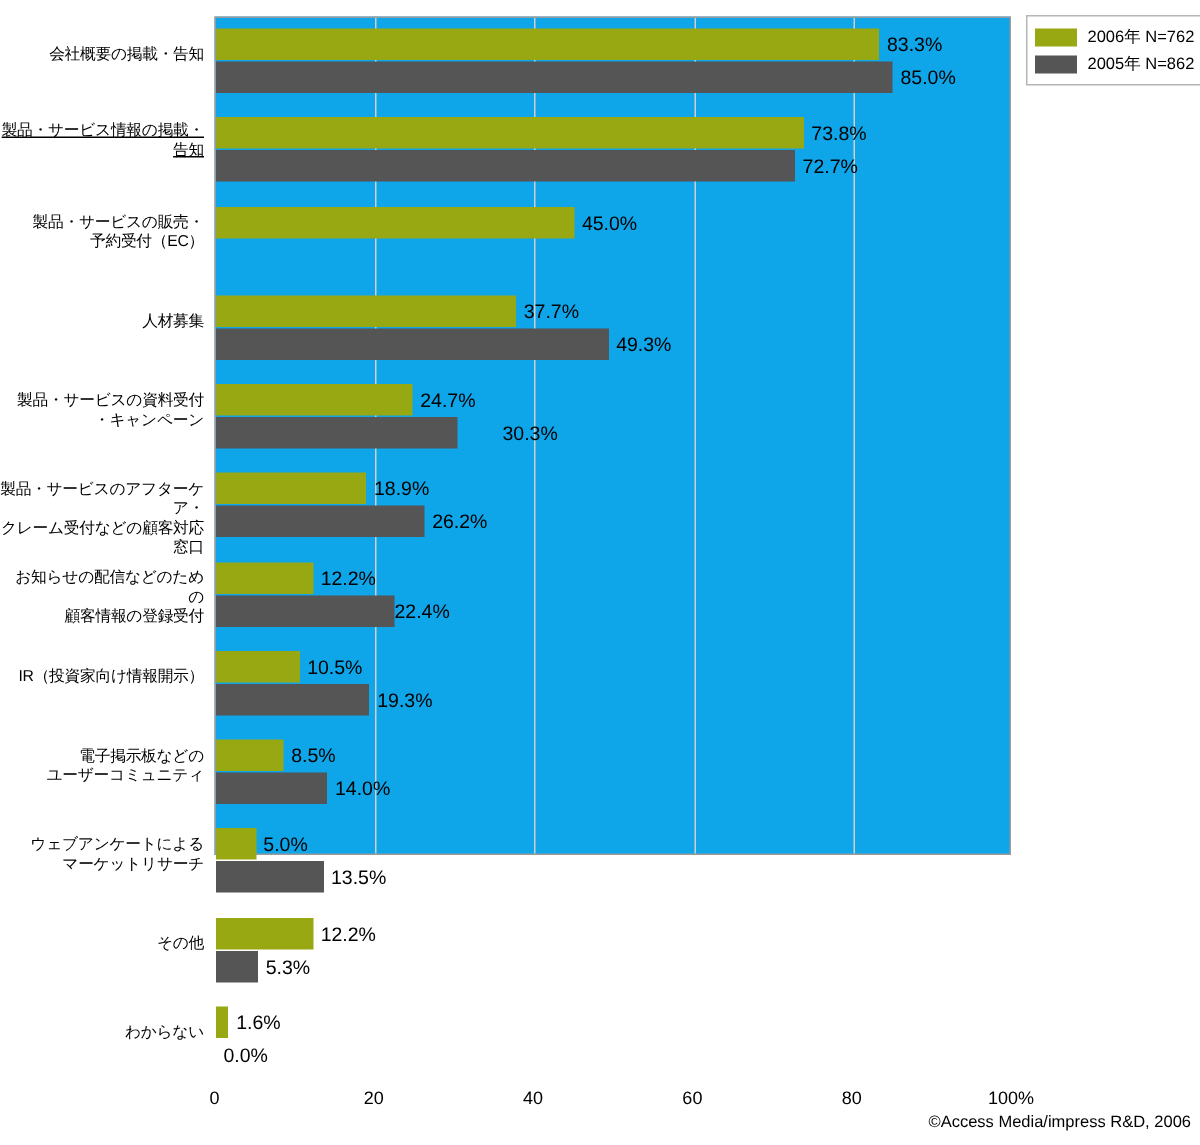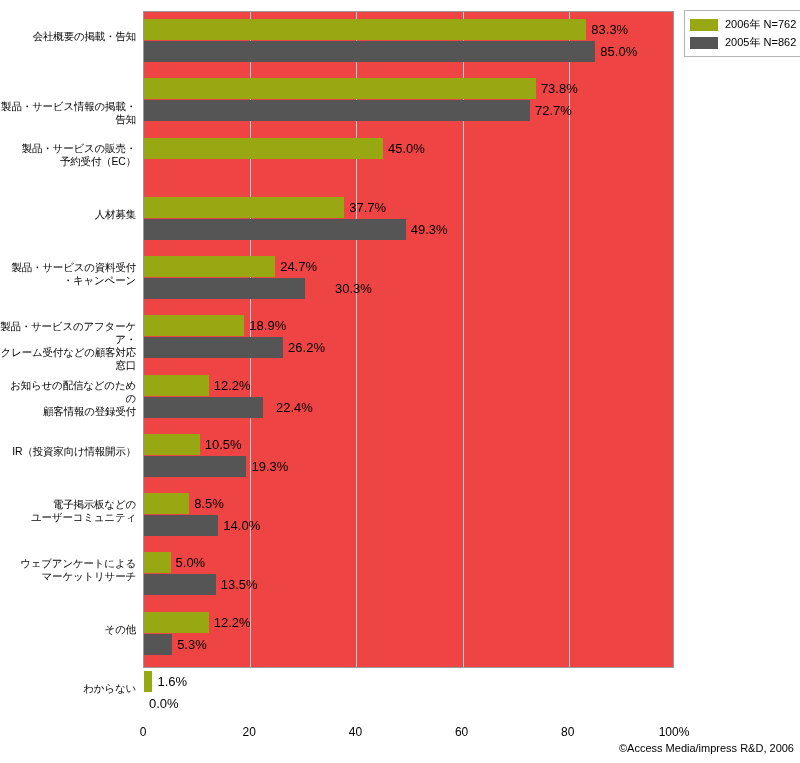--- a/index.html
+++ b/index.html
@@ -22,24 +22,24 @@
     width: 800px;
     height: 763px;
   }
 
   
   .plot-area {
     position: absolute;
     left: 143px;
     top: 11px;
     width: 531px;
-    height: 657px;
+    height: 559px;
     border: 1px solid #9a9a9a;
     box-sizing: border-box;
-    background: #ef4444;
+    background: #0ea5e9;
   }
   .gridlines {
     position: absolute;
     left: 0; top: 0;
     width: 100%; height: 100%;
     pointer-events: none;
   }
   .gridline {
     position: absolute;
     top: 0;
@@ -166,21 +166,21 @@
 </style>
 </head>
 <body>
 
 <div id="chart-root">
 
   <div class="cat-labels">
       <div class="cat-label" style="top: 19.125px;">
         <div>会社概要の掲載・告知</div>
       </div>
-      <div class="cat-label" style="top: 89px;">
+      <div class="cat-label" style="top: 70px; text-decoration: underline;">
         <div>製品・サービス情報の掲載・告知</div>
       </div>
       <div class="cat-label" style="top: 131.125px;">
         <div>製品・サービスの販売・</div>
         <div>予約受付（EC）</div>
       </div>
       <div class="cat-label" style="top: 196.875px;">
         <div>人材募集</div>
       </div>
       <div class="cat-label" style="top: 308.875px;">
@@ -279,21 +279,21 @@
             <div class="bar-label" style="left: 139.122px;">26.2%</div>
           </div>
         </div>
         <div class="row" style="top: 355.5px;">
           <div class="bar-wrap b2006">
             <div class="bar c2006" style="width: 64.782px;"></div>
             <div class="bar-label" style="left: 64.782px;">12.2%</div>
           </div>
           <div class="bar-wrap b2005">
             <div class="bar c2005" style="width: 118.944px;"></div>
-            <div class="bar-label" style="left: 127px;">22.4%</div>
+            <div class="bar-label" style="left: 114px;">22.4%</div>
           </div>
         </div>
         <div class="row" style="top: 414.75px;">
           <div class="bar-wrap b2006">
             <div class="bar c2006" style="width: 55.755px;"></div>
             <div class="bar-label" style="left: 55.755px;">10.5%</div>
           </div>
           <div class="bar-wrap b2005">
             <div class="bar c2005" style="width: 102.483px;"></div>
             <div class="bar-label" style="left: 102.483px;">19.3%</div>

